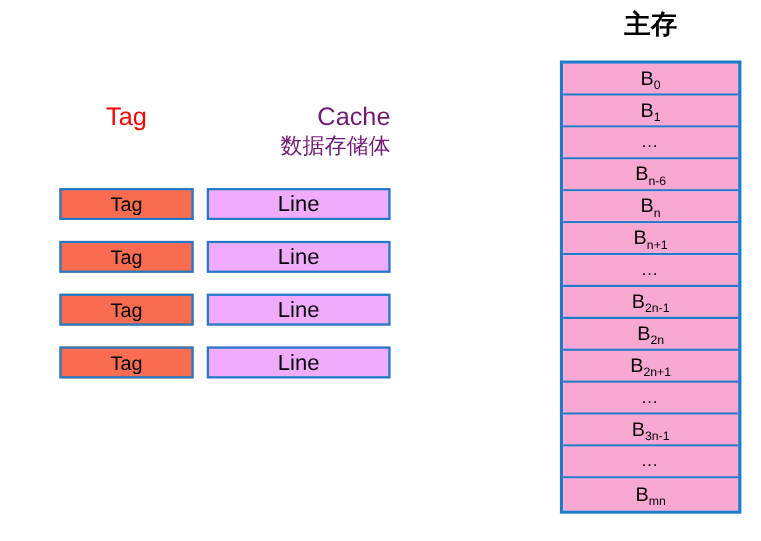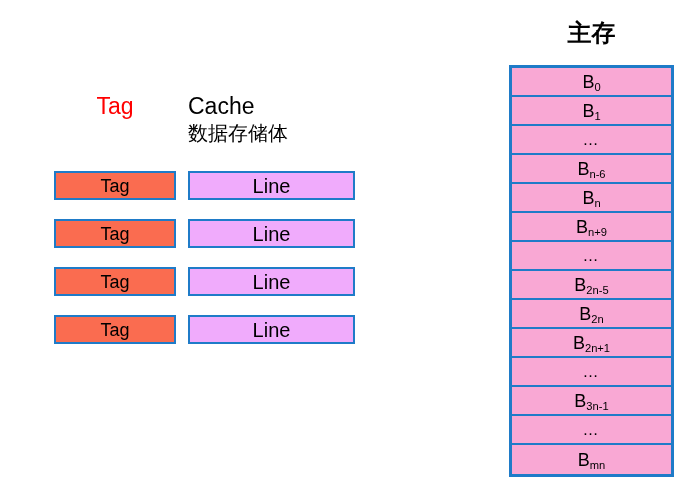--- a/index.html
+++ b/index.html
@@ -43,22 +43,22 @@
     font-size: 23px;
     line-height: 28px;
     white-space: nowrap;
   }
 
   .hdr-cache {
     position: absolute;
     left: 188px;
     top: 0px;
     width: 167px;
-    text-align: left;
-    color: #000000;
+    text-align: right;
+    color: #701a75;
     font-size: 23px;
     line-height: 28px;
     white-space: nowrap;
   }
   .hdr-cache .l1 { display: block; }
   .hdr-cache .l2 { display: block; font-size: 20px; line-height: 26px; }
 
   .cache-row {
     position: absolute;
     left: 0;
@@ -88,21 +88,21 @@
     left: 188px;
     width: 167px;
     background: #f0abfc;
     font-size: 20px;
   }
 
   
   #memory-panel {
     position: absolute;
     left: 470px;
-    top: 12px;
+    top: 2px;
     width: 222px;
     height: 388px;
   }
 
   #memory-title {
     position: absolute;
     left: 39px;
     top: 6px;
     width: 165px;
     text-align: center;
@@ -198,27 +198,27 @@
       <div class="mem-row ellipsis">
         <span class="lbl"><span>…</span></span>
       </div>
       <div class="mem-row">
         <span class="lbl"><span>B</span><sub>n-6</sub></span>
       </div>
       <div class="mem-row">
         <span class="lbl"><span>B</span><sub>n</sub></span>
       </div>
       <div class="mem-row">
-        <span class="lbl"><span>B</span><sub>n+9</sub></span>
-      </div>
-      <div class="mem-row ellipsis">
-        <span class="lbl"><span>…</span></span>
-      </div>
-      <div class="mem-row">
-        <span class="lbl"><span>B</span><sub>2n-5</sub></span>
+        <span class="lbl"><span>B</span><sub>n+1</sub></span>
+      </div>
+      <div class="mem-row ellipsis">
+        <span class="lbl"><span>…</span></span>
+      </div>
+      <div class="mem-row">
+        <span class="lbl"><span>B</span><sub>2n-1</sub></span>
       </div>
       <div class="mem-row">
         <span class="lbl"><span>B</span><sub>2n</sub></span>
       </div>
       <div class="mem-row">
         <span class="lbl"><span>B</span><sub>2n+1</sub></span>
       </div>
       <div class="mem-row ellipsis">
         <span class="lbl"><span>…</span></span>
       </div>

